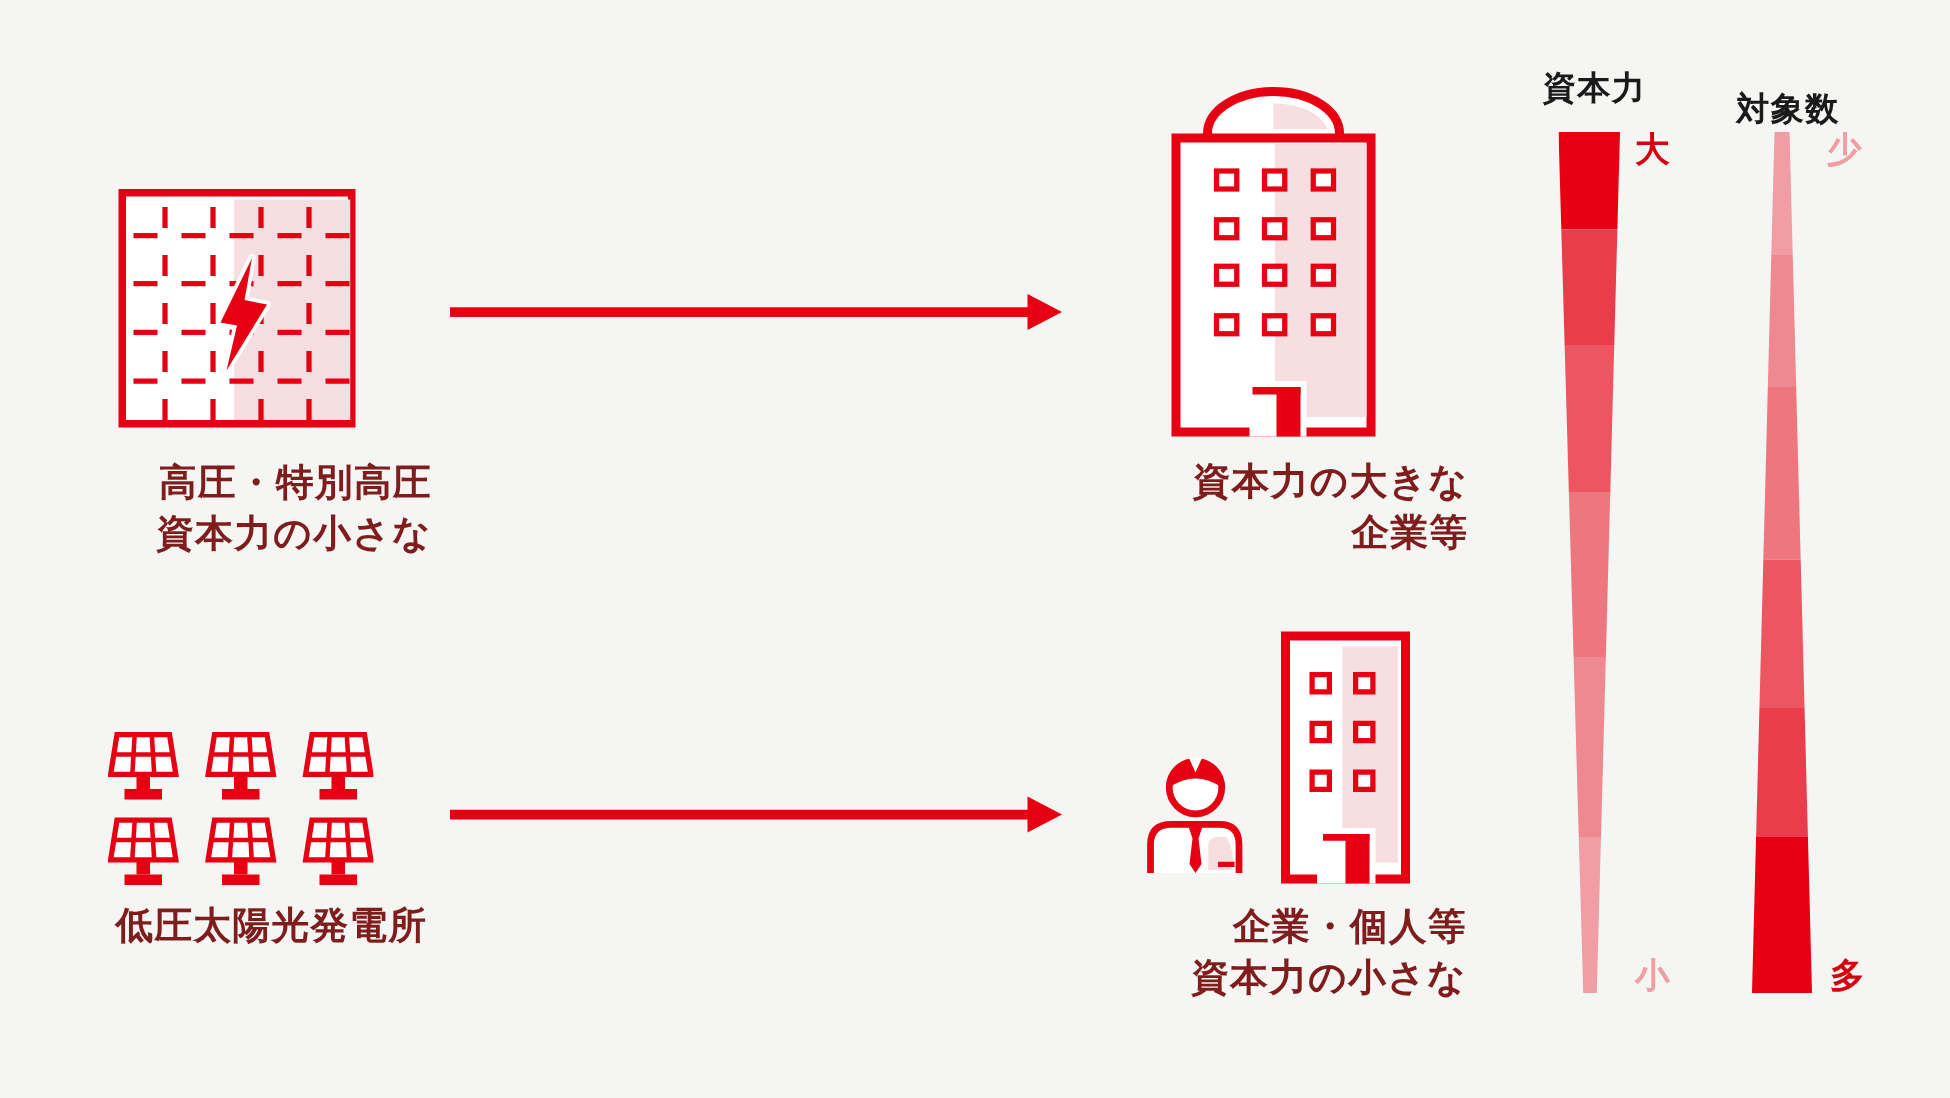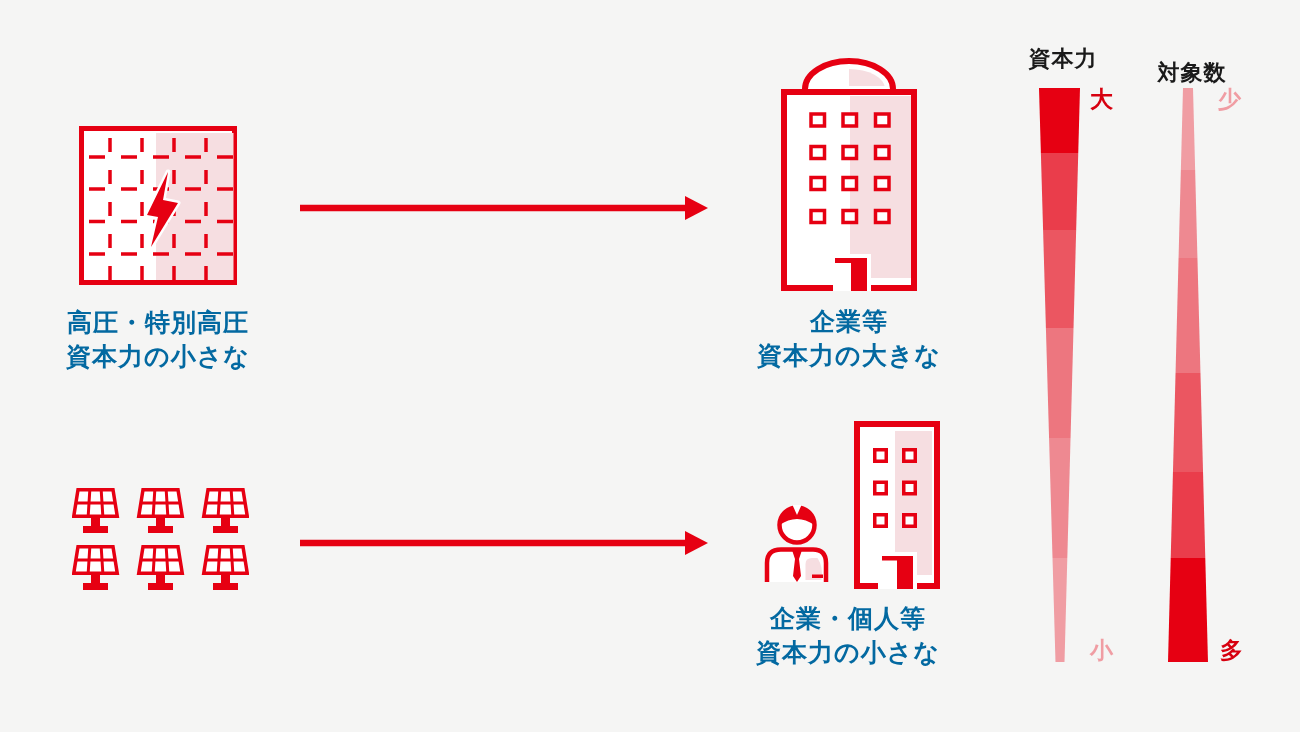--- a/index.html
+++ b/index.html
@@ -2,22 +2,22 @@
 <html><head>
 <meta charset="utf-8">
 <style>
   html,body{margin:0;padding:0;background:#e9e9e7;}
   .canvas{
     position:relative;width:1300px;height:732px;background:#f5f5f4;overflow:hidden;
     font-family:"Liberation Sans","DejaVu Sans",sans-serif;
   }
   .abs{position:absolute;}
   .label{
-    font-weight:700;color:#0369a1;font-size:25px;line-height:34px;
-    text-align:center;letter-spacing:1px;white-space:nowrap;
+    font-weight:700;color:#7f1d1d;font-size:25px;line-height:34px;
+    text-align:right;letter-spacing:1px;white-space:nowrap;
   }
   .scale-title{
     font-weight:700;color:#1a1a1a;font-size:22px;letter-spacing:1px;
     text-align:center;white-space:nowrap;
   }
   .scale-letter{
     font-weight:700;font-size:23px;line-height:24px;white-space:nowrap;
   }
   .strong-red{color:#d7000f;}
   .light-pink{color:#f09da3;}
@@ -64,20 +64,23 @@
       </g>
     </defs>
     <use href="#panel" x="0" y="0"></use>
     <use href="#panel" x="65" y="0"></use>
     <use href="#panel" x="130" y="0"></use>
     <use href="#panel" x="0" y="57"></use>
     <use href="#panel" x="65" y="57"></use>
     <use href="#panel" x="130" y="57"></use>
   </svg>
 
+  <div class="abs label" style="left:25px;top:600px;width:260px;">
+    <div>低圧太陽光発電所</div>
+  </div>
 
   <svg class="abs" style="left:297px;top:193px;" width="414" height="30" viewBox="0 0 414 30">
     <line x1="3" y1="15" x2="391" y2="15" stroke="#e60012" stroke-width="6.5"></line>
     <polygon points="411,15 388,3 388,27" fill="#e60012"></polygon>
   </svg>
   <svg class="abs" style="left:297px;top:528px;" width="414" height="30" viewBox="0 0 414 30">
     <line x1="3" y1="15" x2="391" y2="15" stroke="#e60012" stroke-width="6.5"></line>
     <polygon points="411,15 388,3 388,27" fill="#e60012"></polygon>
   </svg>
 
@@ -109,22 +112,22 @@
       <use href="#bigwin" x="100.5" y="155.5"></use>
 
     <g>
       <rect x="58" y="199" width="38" height="37" fill="#ffffff"></rect>
       <rect x="60" y="203" width="32" height="5" fill="#e60012"></rect>
       <rect x="76" y="203" width="16" height="33" fill="#e60012"></rect>
     </g>
   </svg>
 
   <div class="abs label" style="left:719px;top:304px;width:260px;">
+    <div>資本力の大きな</div>
     <div>企業等</div>
-    <div>資本力の大きな</div>
   </div>
 
   <svg class="abs" style="left:755px;top:410px;" width="190" height="182" viewBox="0 0 190 182">
     <defs>
       <rect id="smallwin" width="11.5" height="11.5" fill="#ffffff" stroke="#e60012" stroke-width="3.5"></rect>
     </defs>
 
     <g>
       <rect x="102" y="14" width="80" height="162" fill="#ffffff" stroke="#e60012" stroke-width="6"></rect>
       <rect x="140" y="21" width="37" height="144" fill="#f6dee1"></rect>

